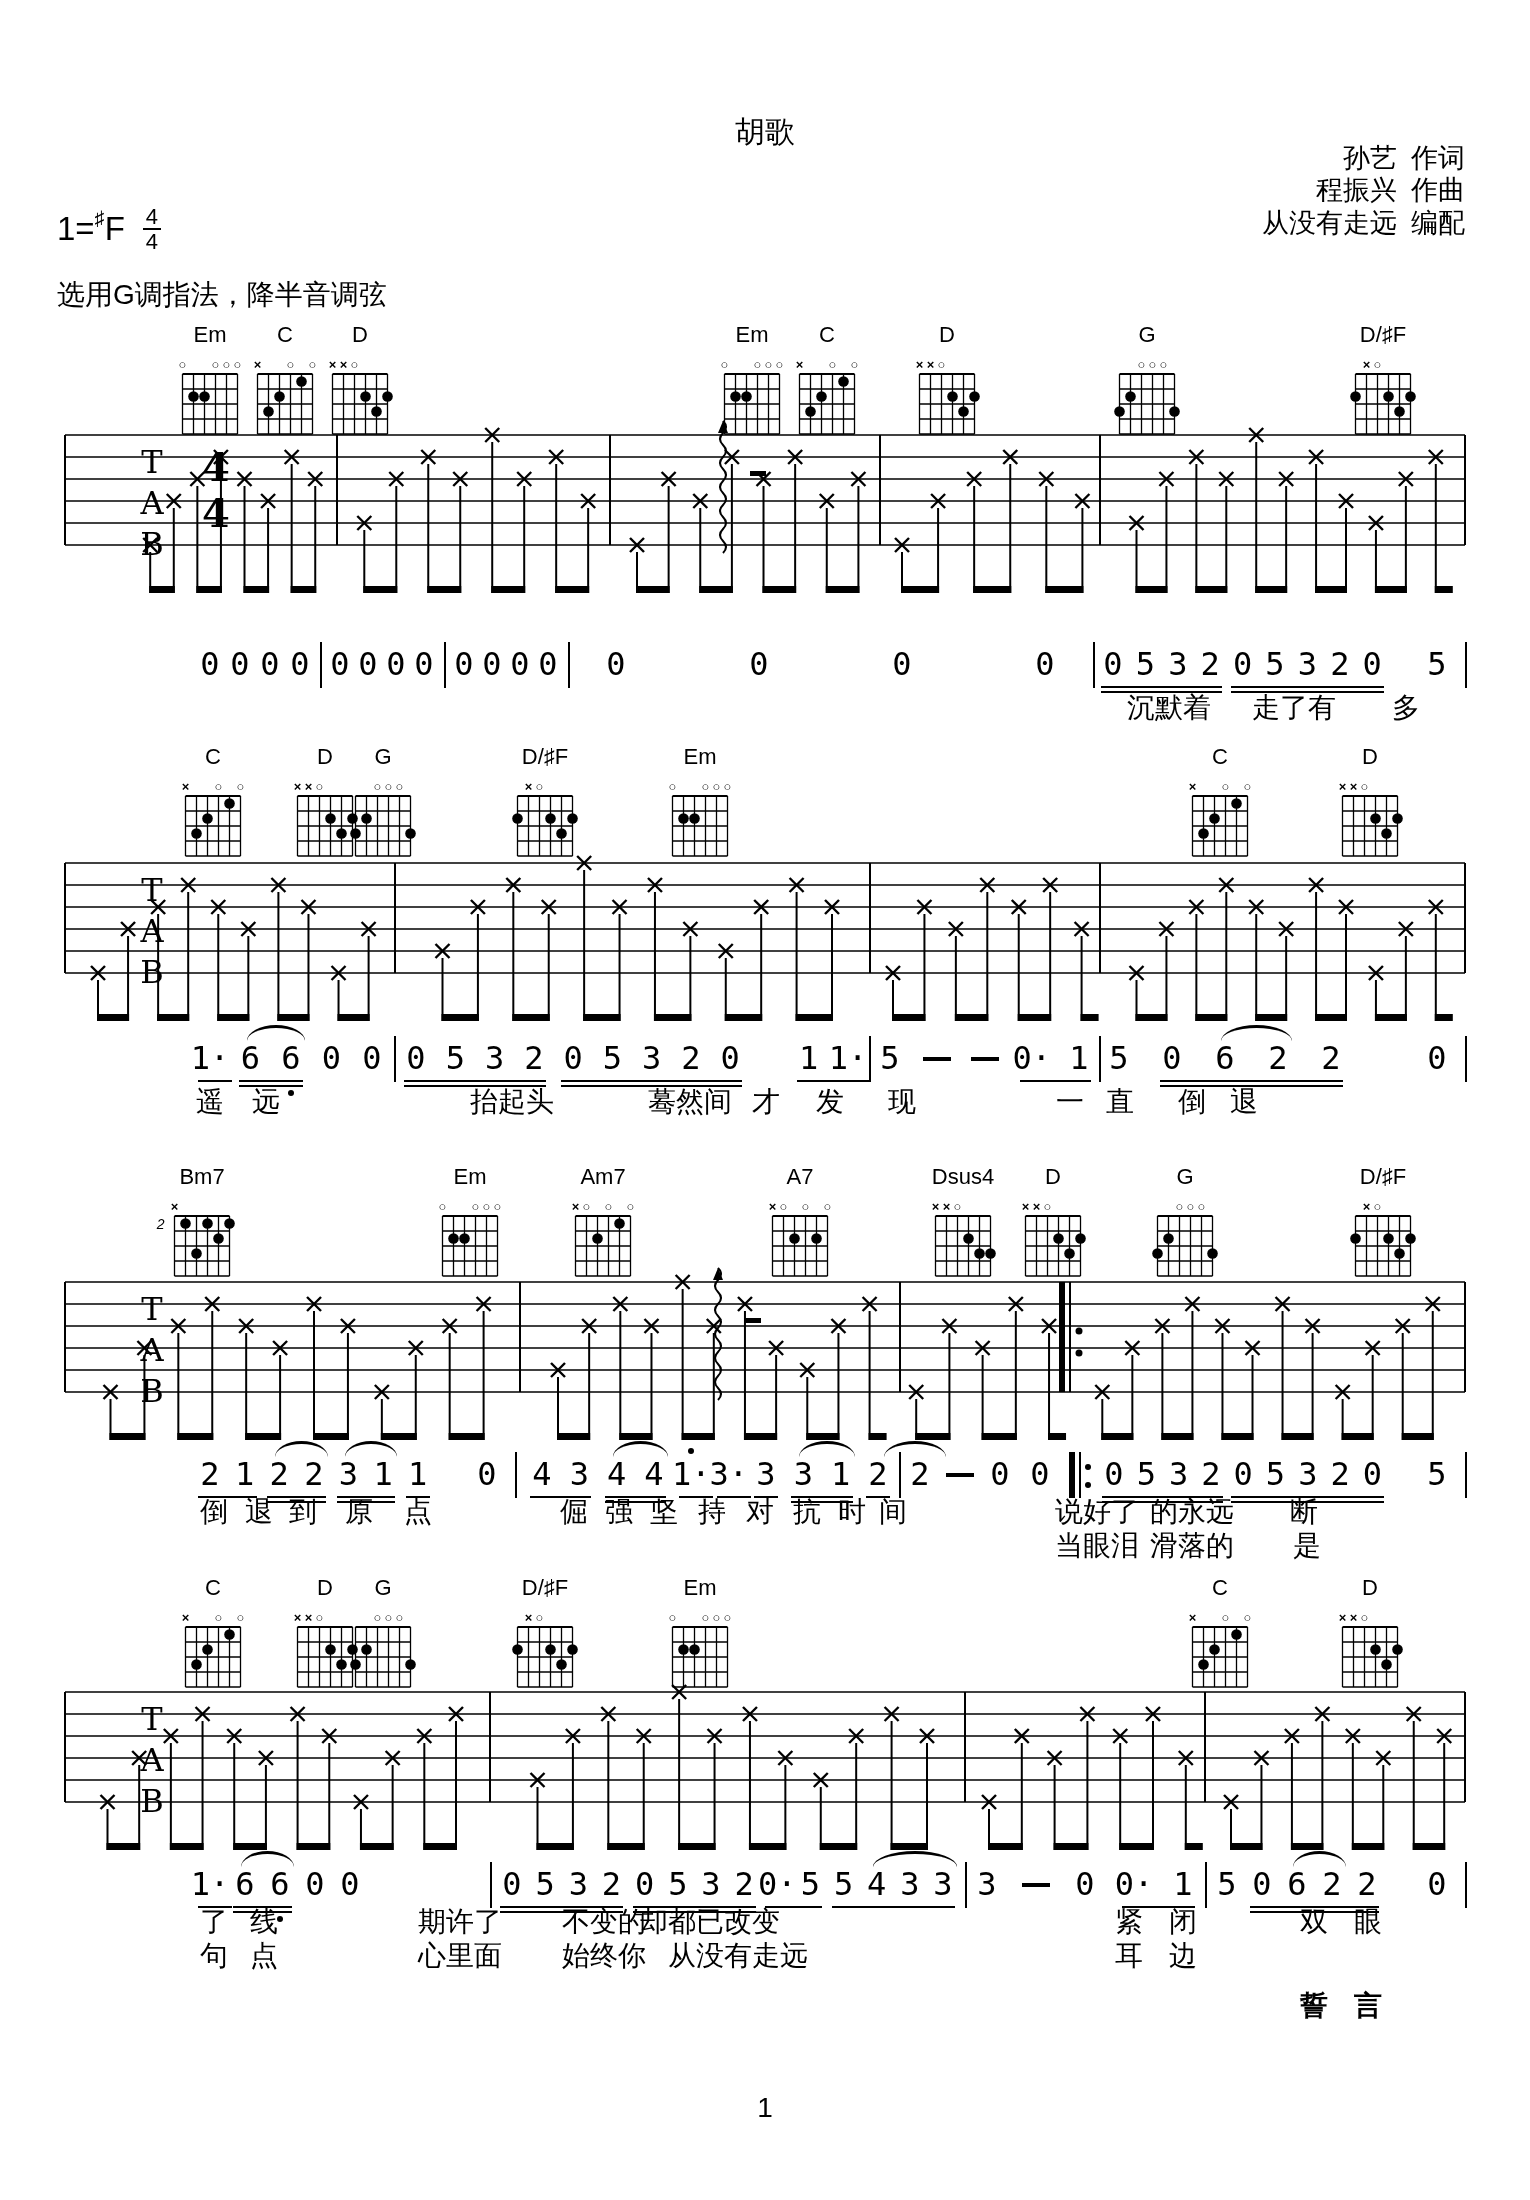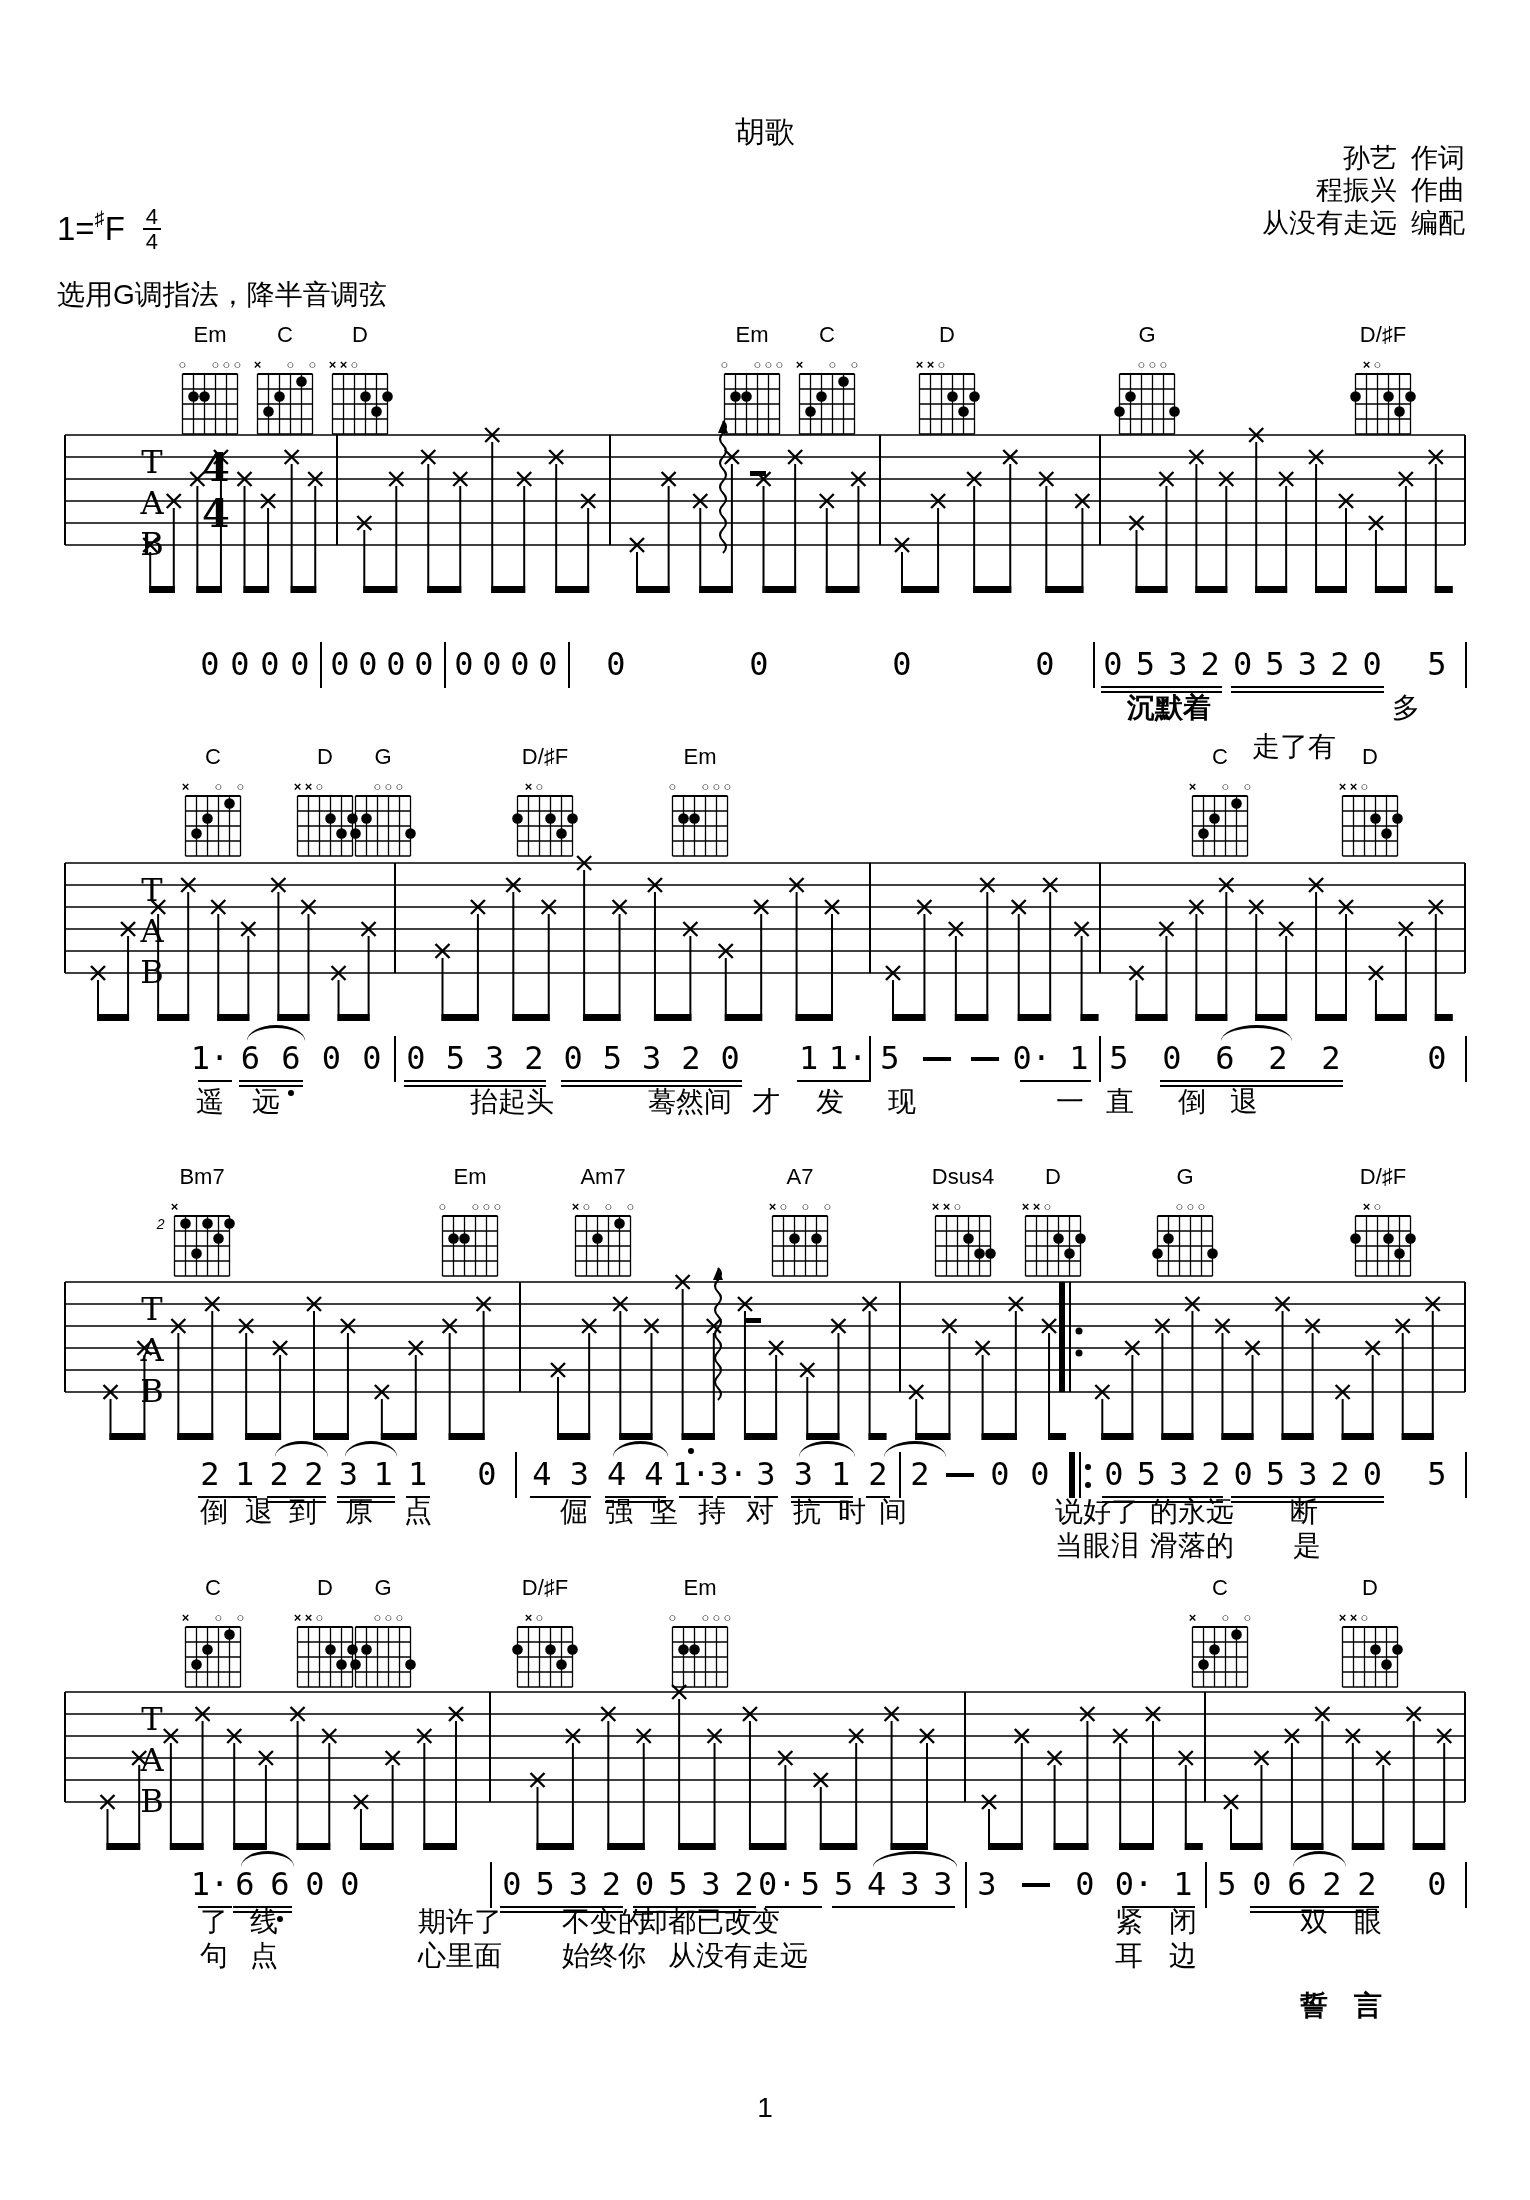--- a/index.html
+++ b/index.html
@@ -1322,22 +1322,22 @@
       <div class="jn" style="left: 1275px; top: 648px;">5</div>
       <div class="jn" style="left: 1307.4px; top: 648px;">3</div>
       <div class="jn" style="left: 1339.8px; top: 648px;">2</div>
       <div class="jn" style="left: 1372.2px; top: 648px;">0</div>
       <div class="jn" style="left: 1437px; top: 648px;">5</div>
       <div class="hline" style="left: 1101px; top: 686px; width: 121.2px;"></div>
       <div class="hline" style="left: 1101px; top: 691px; width: 121.2px;"></div>
       <div class="hline" style="left: 1230.6px; top: 686px; width: 153.6px;"></div>
       <div class="hline" style="left: 1230.6px; top: 691px; width: 153.6px;"></div>
       <div class="vline" style="left: 1465px; top: 642px; height: 46px;"></div>
-      <div class="lyr" style="left: 1127px; top: 694px; font-weight: bold;">沉默着</div>
-      <div class="lyr" style="left: 1252px; top: 694px; margin-top: 39px;">走了有</div>
+      <div class="lyr" style="left: 1127px; top: 694px;">沉默着</div>
+      <div class="lyr" style="left: 1252px; top: 694px;">走了有</div>
       <div class="lyr" style="left: 1392px; top: 694px;">多</div>
       <div class="jn" style="left: 210px; top: 1042px;">1·</div>
       <div class="jn" style="left: 250.5px; top: 1042px;">6</div>
       <div class="jn" style="left: 291px; top: 1042px;">6</div>
       <div class="ndot" style="left: 288px; top: 1090px;"></div>
       <div class="jn" style="left: 331.5px; top: 1042px;">0</div>
       <div class="jn" style="left: 372px; top: 1042px;">0</div>
       <div class="hline" style="left: 198px; top: 1080px; width: 34px;"></div>
       <div class="hline" style="left: 238.5px; top: 1080px; width: 64.5px;"></div>
       <div class="hline" style="left: 238.5px; top: 1085px; width: 64.5px;"></div>

